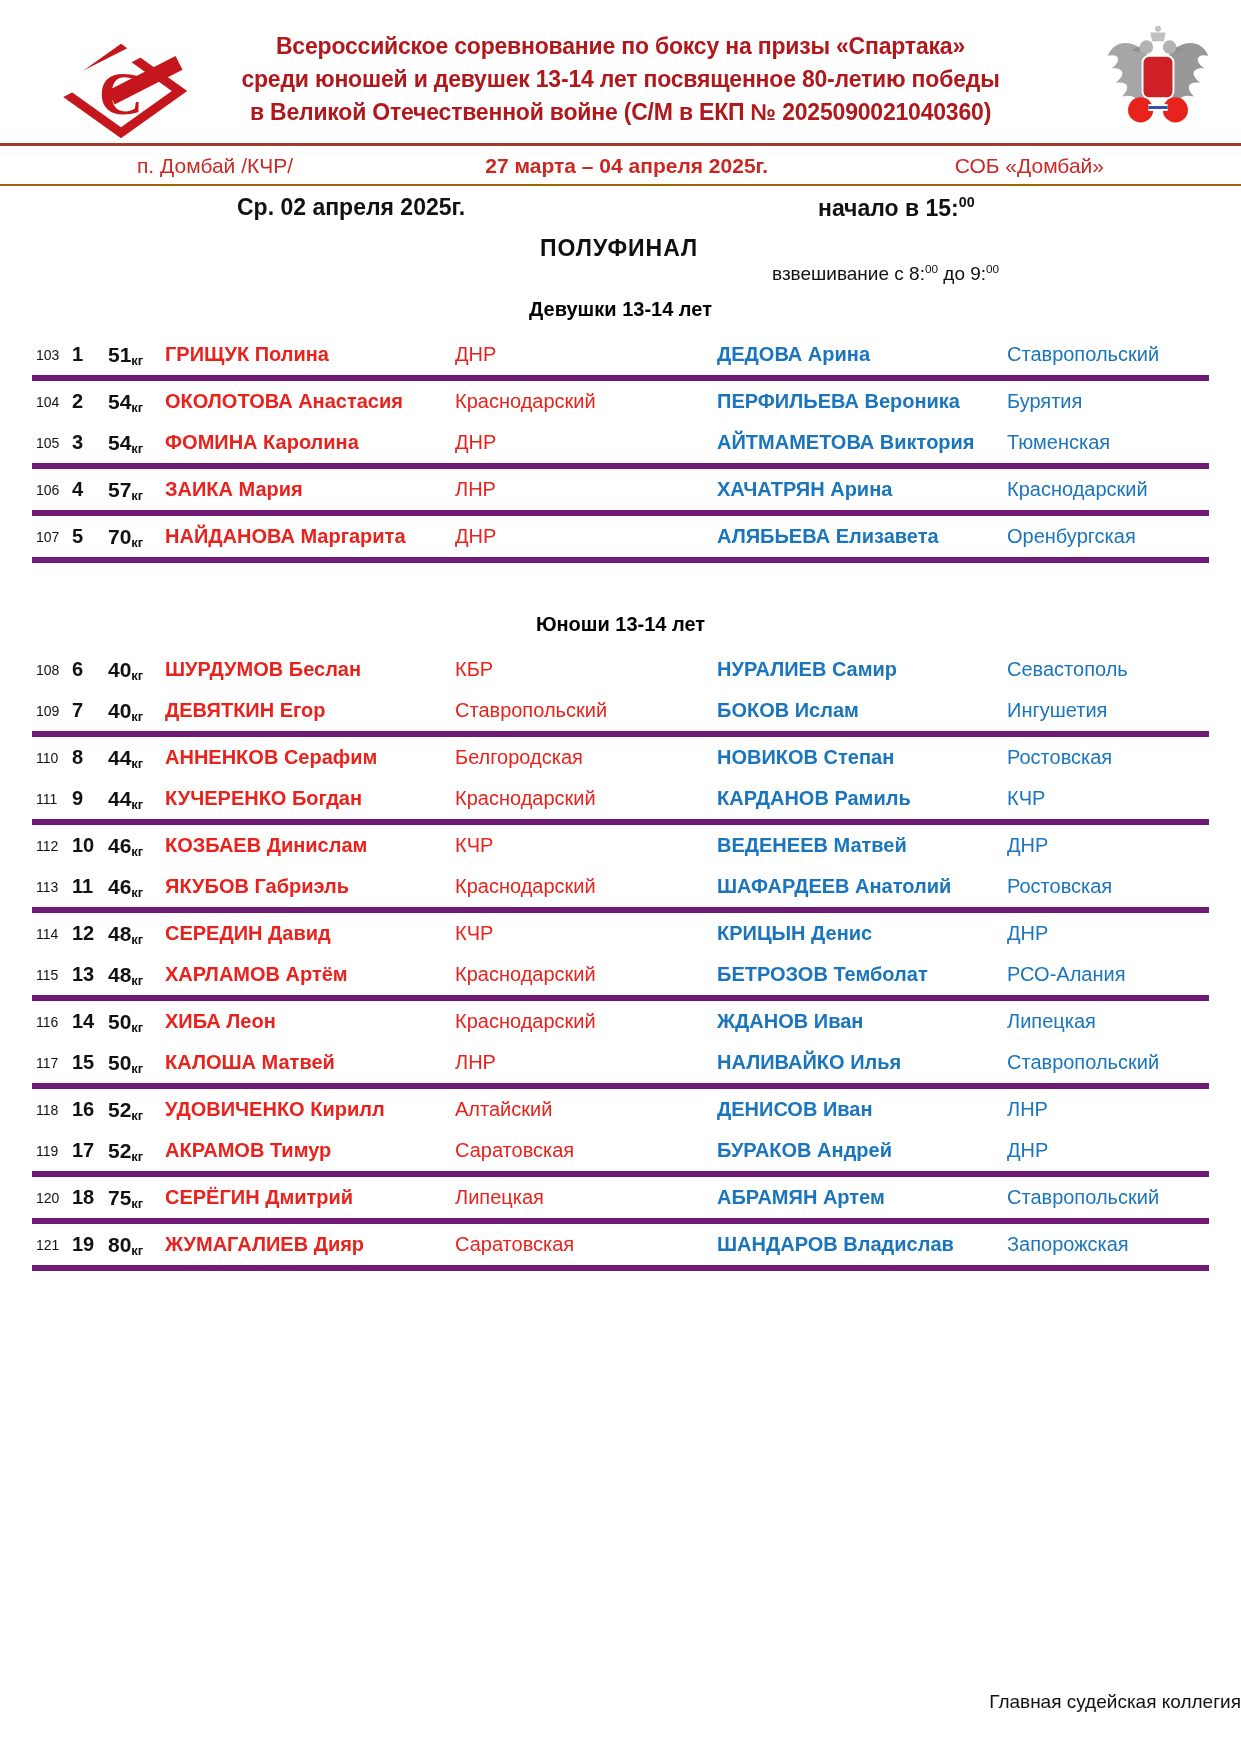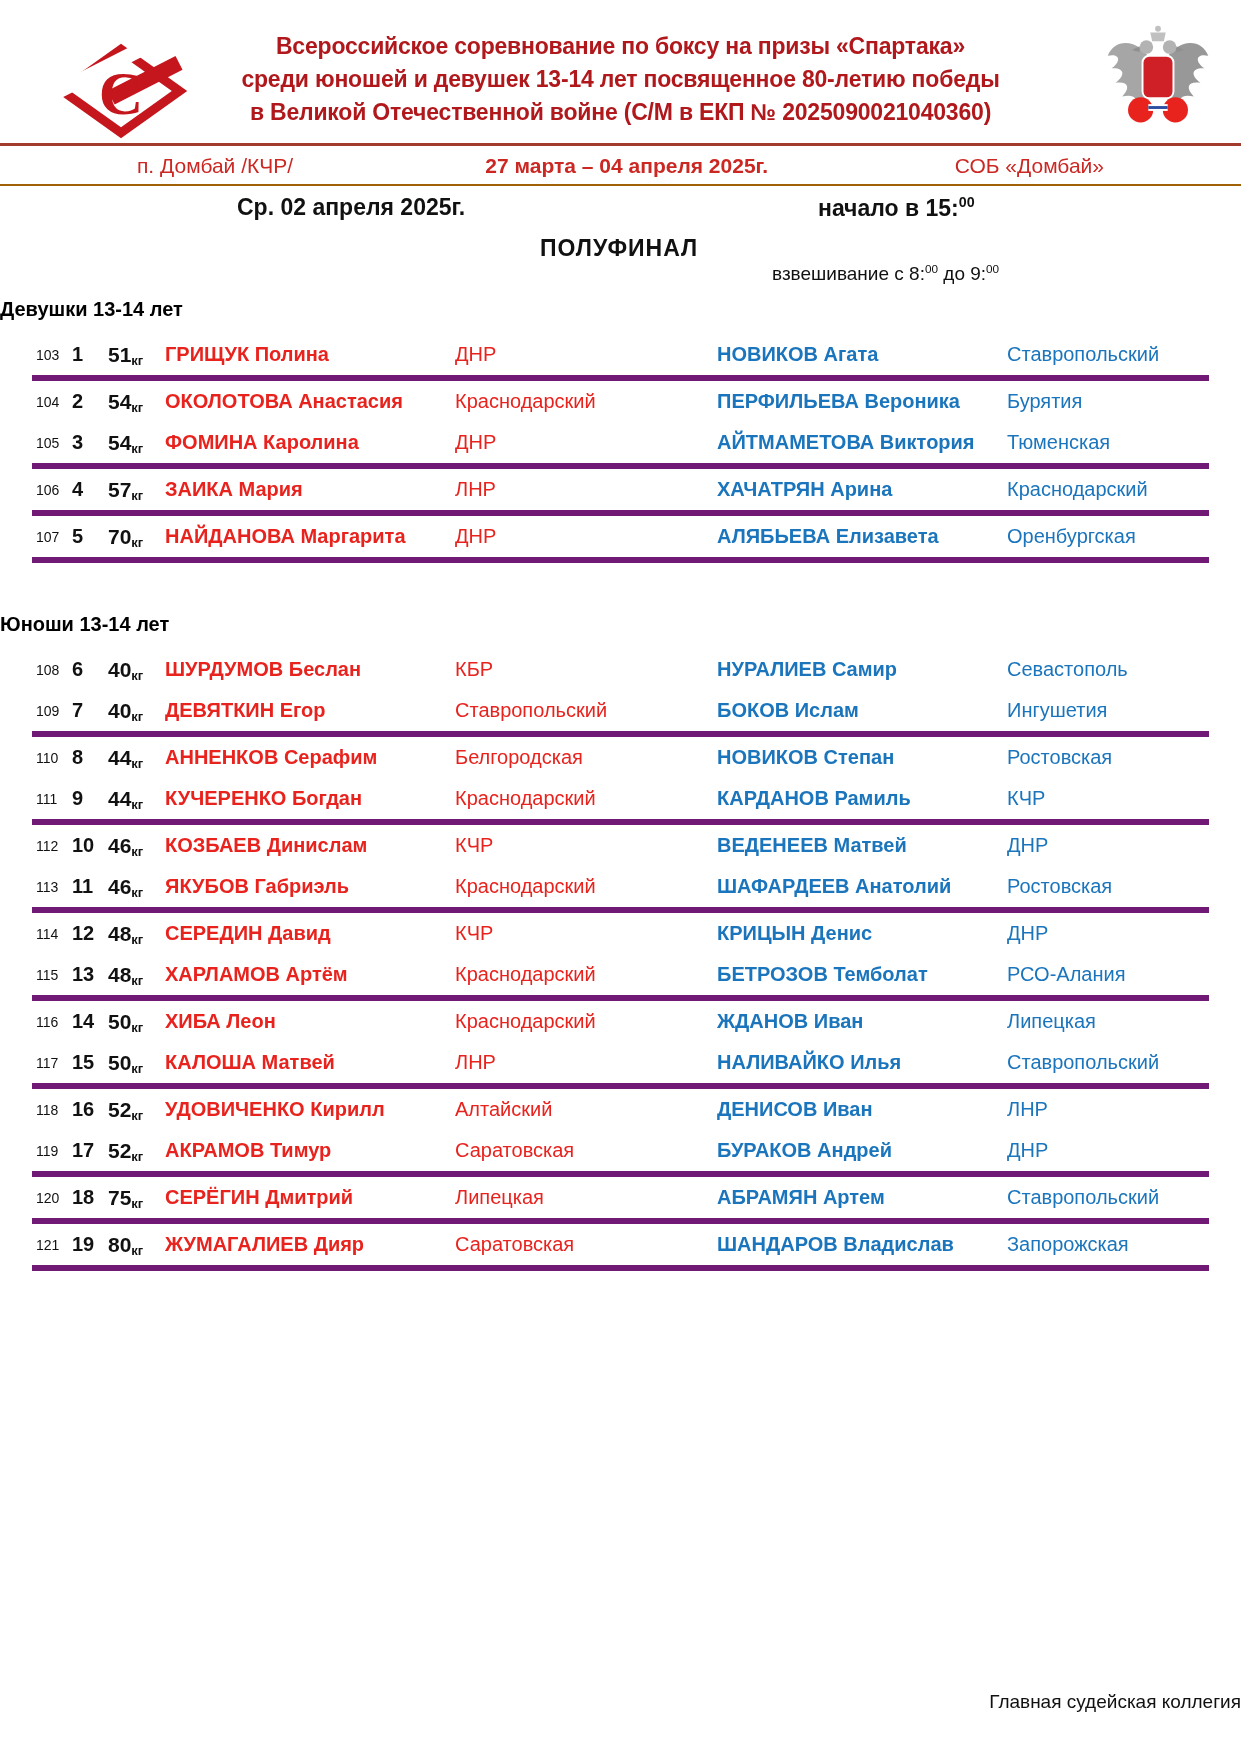--- a/index.html
+++ b/index.html
@@ -28,21 +28,21 @@
 
   
   .session { position:relative; height:62px; color:#111; }
   .s-date  { position:absolute; left:237px; top:8px;  font-size:23px; font-weight:bold; }
   .s-stage { position:absolute; left:540px; top:8px;  font-size:23px; font-weight:bold; letter-spacing:1px;margin-top:41px; }
   .s-start { position:absolute; left:818px; top:8px;  font-size:23px; font-weight:bold;text-align:right; }
   .s-start sup, .s-weighin sup { font-size:62%; }
   .s-weighin { position:absolute; left:772px; top:36px; font-size:19px; font-weight:normal;margin-top:40px; }
 
   
-  .section-title { text-align:left; font-size:20px; font-weight:bold; color:#000;
+  .section-title { text-align:center; font-size:20px; font-weight:bold; color:#000;
                    margin:50px 0 13px 0; }
   .btable { margin:0 32px; }
   .group  { border-bottom:6px solid #701a75; }
   .row    { height:41px; display:flex; align-items:center; }
   .c-id     { width:40px;  padding-left:4px; font-size:14px; color:#111; }
   .c-bout   { width:36px;  font-size:20px; font-weight:bold; color:#111; }
   .c-weight { width:57px;  font-size:21px; font-weight:bold; color:#111; white-space:nowrap; }
   .c-weight .unit { font-size:13px; position:relative; top:3px; }
   .c-rname  { width:290px; font-size:20px; font-weight:bold;   color:#e8231e; }
   .c-rreg   { width:262px; font-size:20px; font-weight:normal; color:#e8231e; }
@@ -111,21 +111,21 @@
       <div>
         <div class="section-title">Девушки 13-14 лет</div>
         <div class="btable">
           <div class="group">
             <div class="row">
               <span class="c-id">103</span>
               <span class="c-bout">1</span>
               <span class="c-weight">51<span class="unit">кг</span></span>
               <span class="c-rname">ГРИЩУК Полина</span>
               <span class="c-rreg">ДНР</span>
-              <span class="c-bname">НОВИКОВ Агата</span>
+              <span class="c-bname">ДЕДОВА Арина</span>
               <span class="c-breg">Ставропольский</span>
             </div>
           </div>
           <div class="group">
             <div class="row">
               <span class="c-id">104</span>
               <span class="c-bout">2</span>
               <span class="c-weight">54<span class="unit">кг</span></span>
               <span class="c-rname">ОКОЛОТОВА Анастасия</span>
               <span class="c-rreg">Краснодарский</span>

